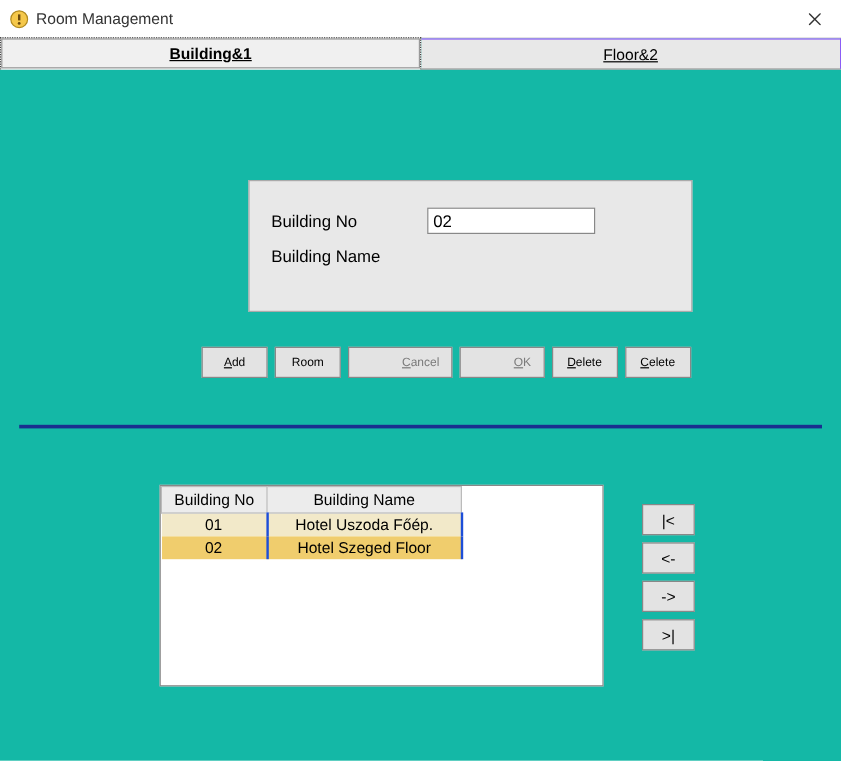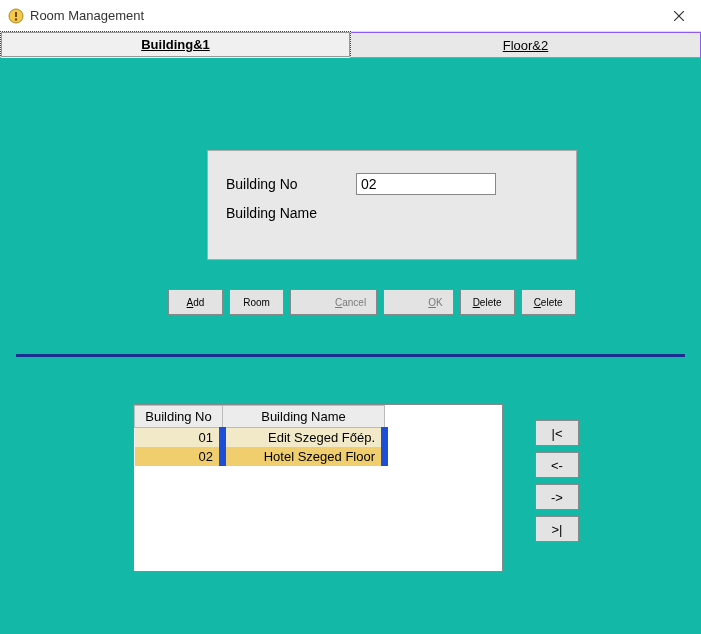--- a/index.html
+++ b/index.html
@@ -150,23 +150,23 @@
       font-size: 13px;
     }
     .table-area th {
       background: #ececec;
       border: 1px solid #bbb;
       font-weight: normal;
       padding: 3px 8px;
       text-align: center;
     }
     .table-area td {
-      border-right: 7px solid #1d4ed8;
+      border-right: 2px solid #1d4ed8;
       padding: 2px 6px;
-      text-align: right;
+      text-align: center;
     }
     .table-area th:first-child, .table-area td:first-child { width: 88px; }
     .table-area th:nth-child(2), .table-area td:nth-child(2) { width: 162px; }
     .table-area tr.alt td { background: #f2e9c9; }
     .table-area tr.sel td { background: #f0cd6d; }
 
     .nav-col {
       position: absolute;
       left: 535px;
       top: 388px;
@@ -244,21 +244,21 @@
     <table>
       <thead>
         <tr>
           <th>Building No</th>
           <th>Building Name</th>
         </tr>
       </thead>
       <tbody>
         <tr class="alt">
           <td>01</td>
-          <td>Edit Szeged Főép.</td>
+          <td>Hotel Uszoda Főép.</td>
         </tr>
         <tr class="sel">
           <td>02</td>
           <td>Hotel Szeged Floor</td>
         </tr>
       </tbody>
     </table>
   </div>
 
   <div class="nav-col">

